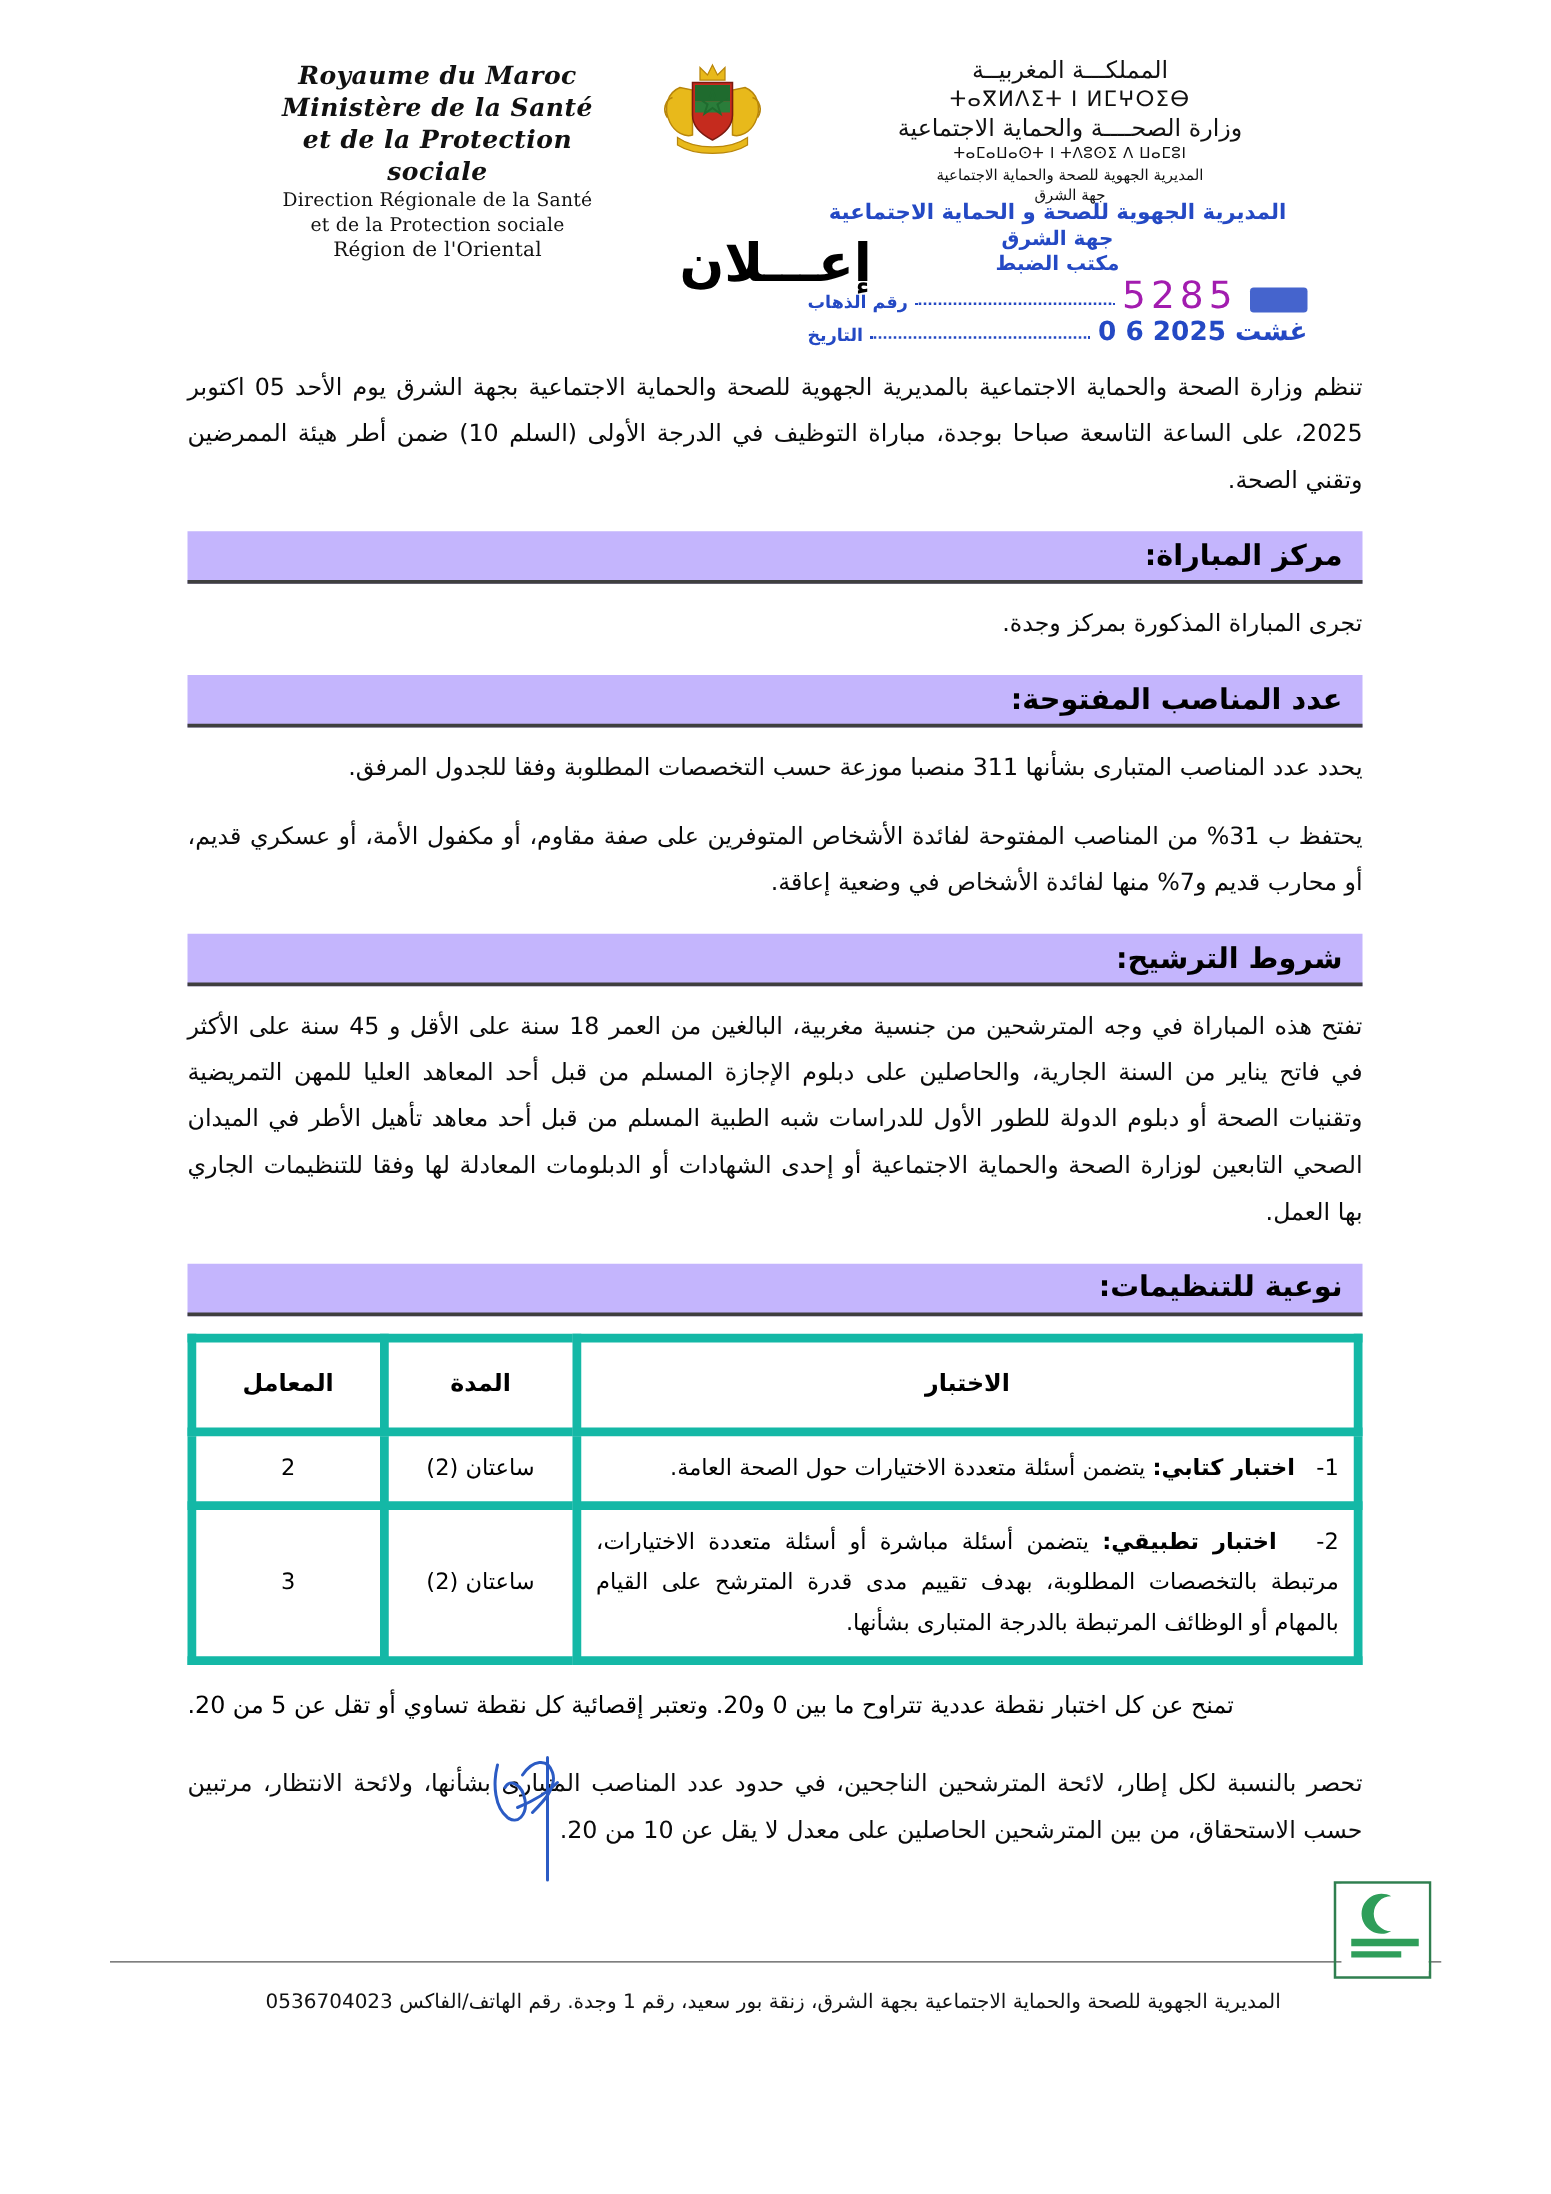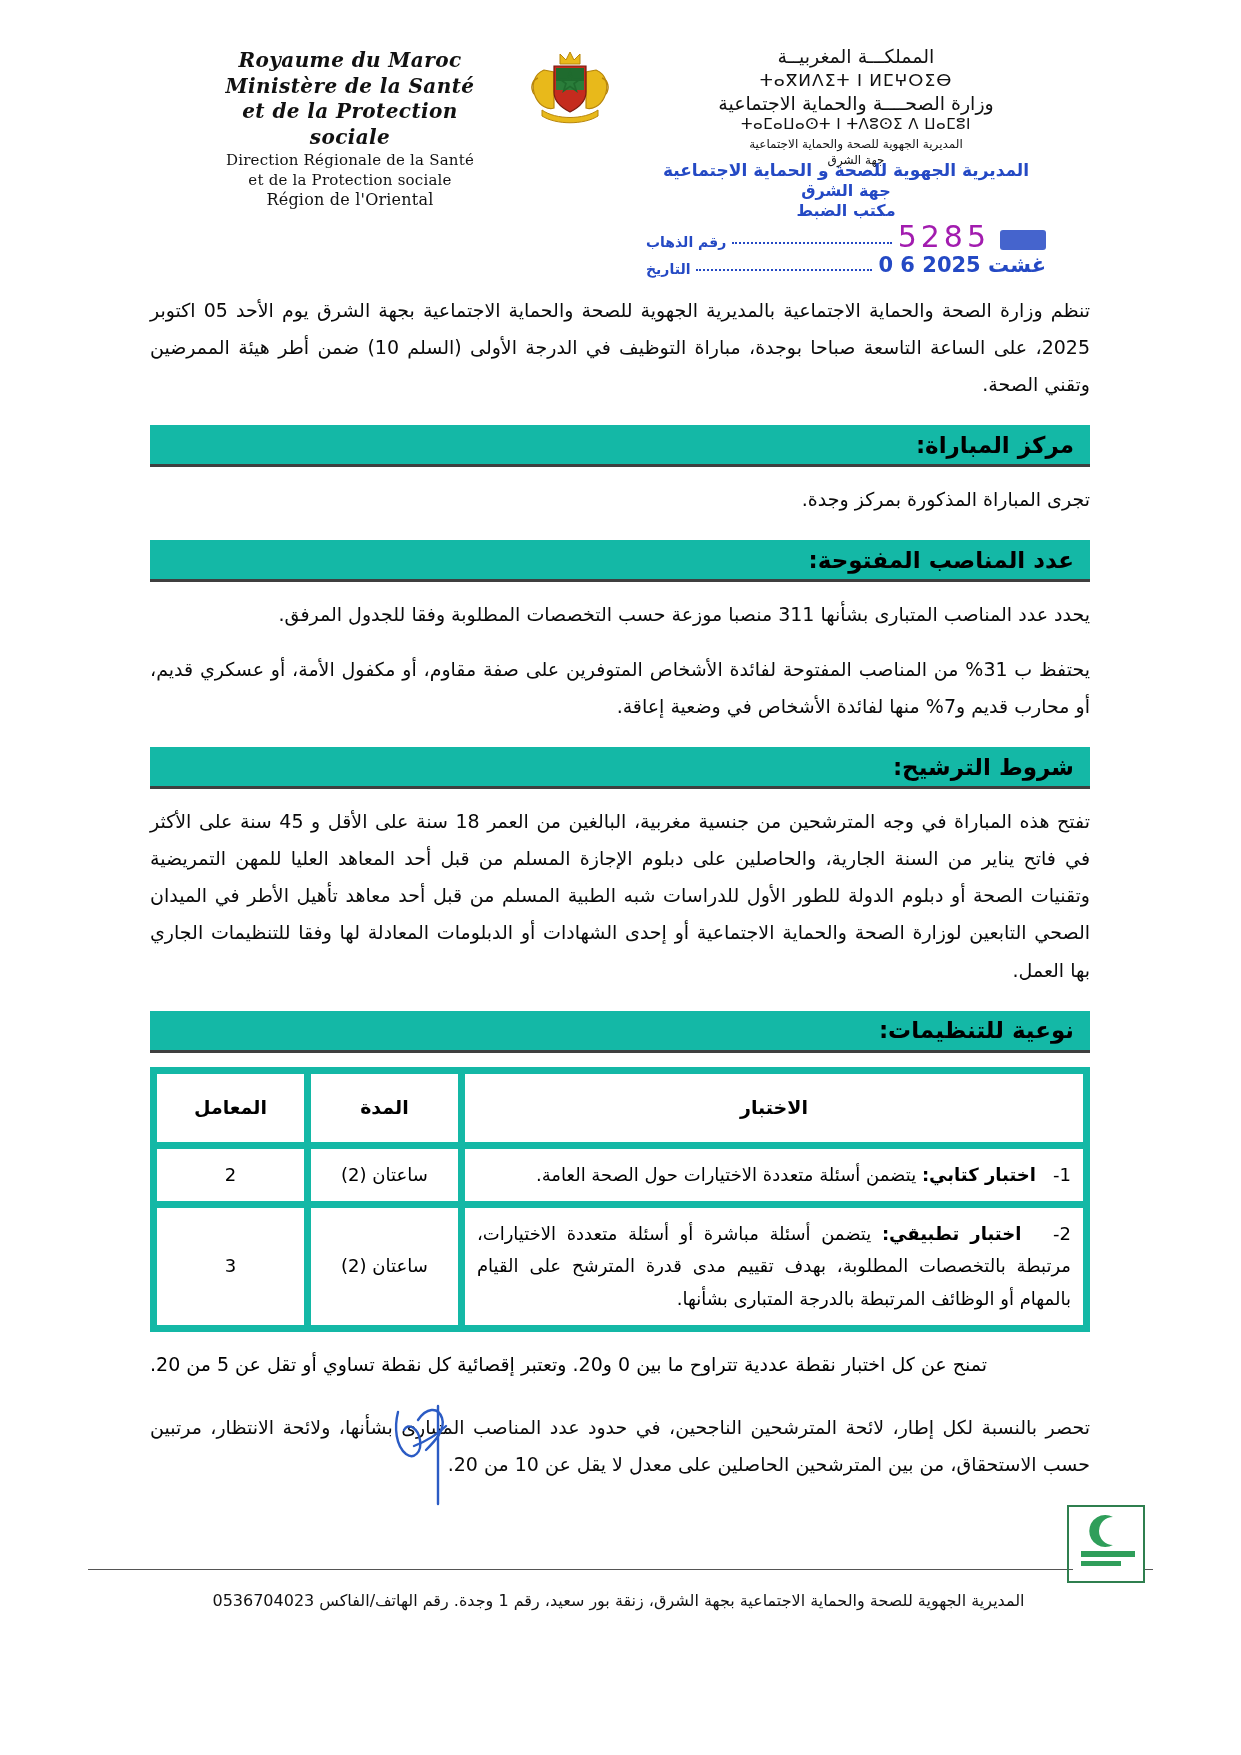--- a/index.html
+++ b/index.html
@@ -58,21 +58,21 @@
     top:44px;
     width:370px;
     text-align:center;
     direction:rtl;
     line-height:1.3;
     color:#111;
   }
   .ar-l1{font-size:19px;letter-spacing:2px;}
   .ar-l2{font-size:17px;letter-spacing:1px;font-family:"DejaVu Sans",sans-serif;}
   .ar-l3{font-size:19px;letter-spacing:1px;}
-  .ar-l4{font-size:15px;letter-spacing:.5px;font-family:"DejaVu Sans",sans-serif;}
+  .ar-l4{font-size:12px;letter-spacing:.5px;font-family:"DejaVu Sans",sans-serif;}
   .ar-l5{font-size:12px;margin-top:2px;}
   .ar-l6{font-size:12px;}
 
   
   .stamp{
     position:absolute;
     right:195px;
     top:160px;
     width:400px;
     direction:rtl;
@@ -150,21 +150,21 @@
     font-size:19px;
     line-height:1.95;
     text-align:justify;
     text-align-last:right;
     color:#0a0a0a;
     font-family:"DejaVu Sans",sans-serif;
   }
 
   .section-head{
     position:relative;
-    background:#14b8a6;
+    background:#c4b5fd;
     height:42px;
     margin:22px 0 6px 0;
     border-bottom:3px solid #3f3f3f;
     display:flex;
     align-items:center;
     justify-content:flex-start;
     padding:0 16px 0 0;
     box-sizing:border-box;
   }
   .section-head span{
@@ -319,20 +319,21 @@
         <span class="lbl">رقم الذهاب</span>
       </div>
 
       <div class="stamp-row">
         <span class="stamp-date">0 6 غشت 2025</span>
         <span class="dots"></span>
         <span class="lbl">التاريخ</span>
       </div>
     </div>
 
+    <div class="doc-title">إعـــلان</div>
   </div>
 
   <div class="body-wrap">
 
     <p class="para">تنظم وزارة الصحة والحماية الاجتماعية بالمديرية الجهوية للصحة والحماية الاجتماعية بجهة الشرق يوم الأحد 05 اكتوبر 2025، على الساعة التاسعة صباحا بوجدة، مباراة التوظيف في الدرجة الأولى (السلم 10) ضمن أطر هيئة الممرضين وتقني الصحة.</p>
 
     <div class="section-head">
       <span>مركز المباراة:</span>
     </div>
     <div class="section-body">

